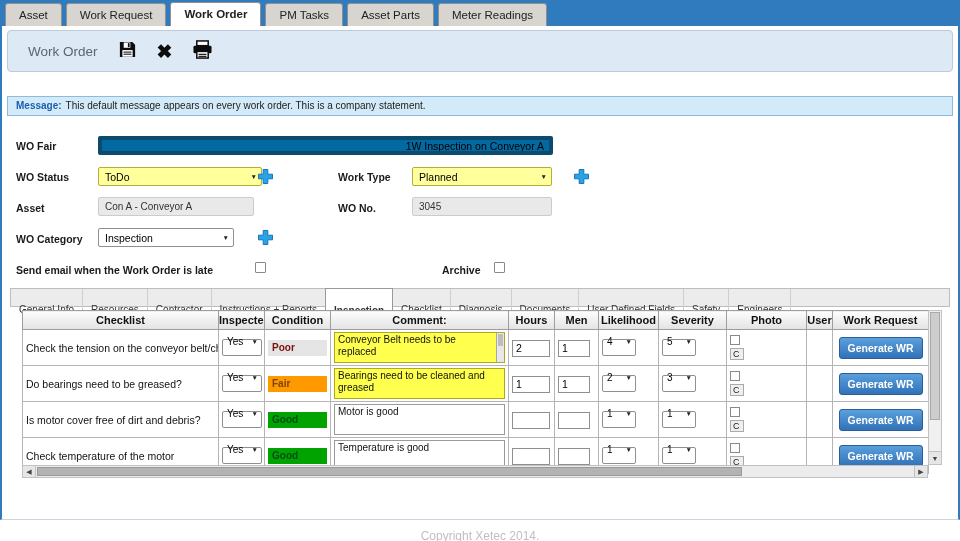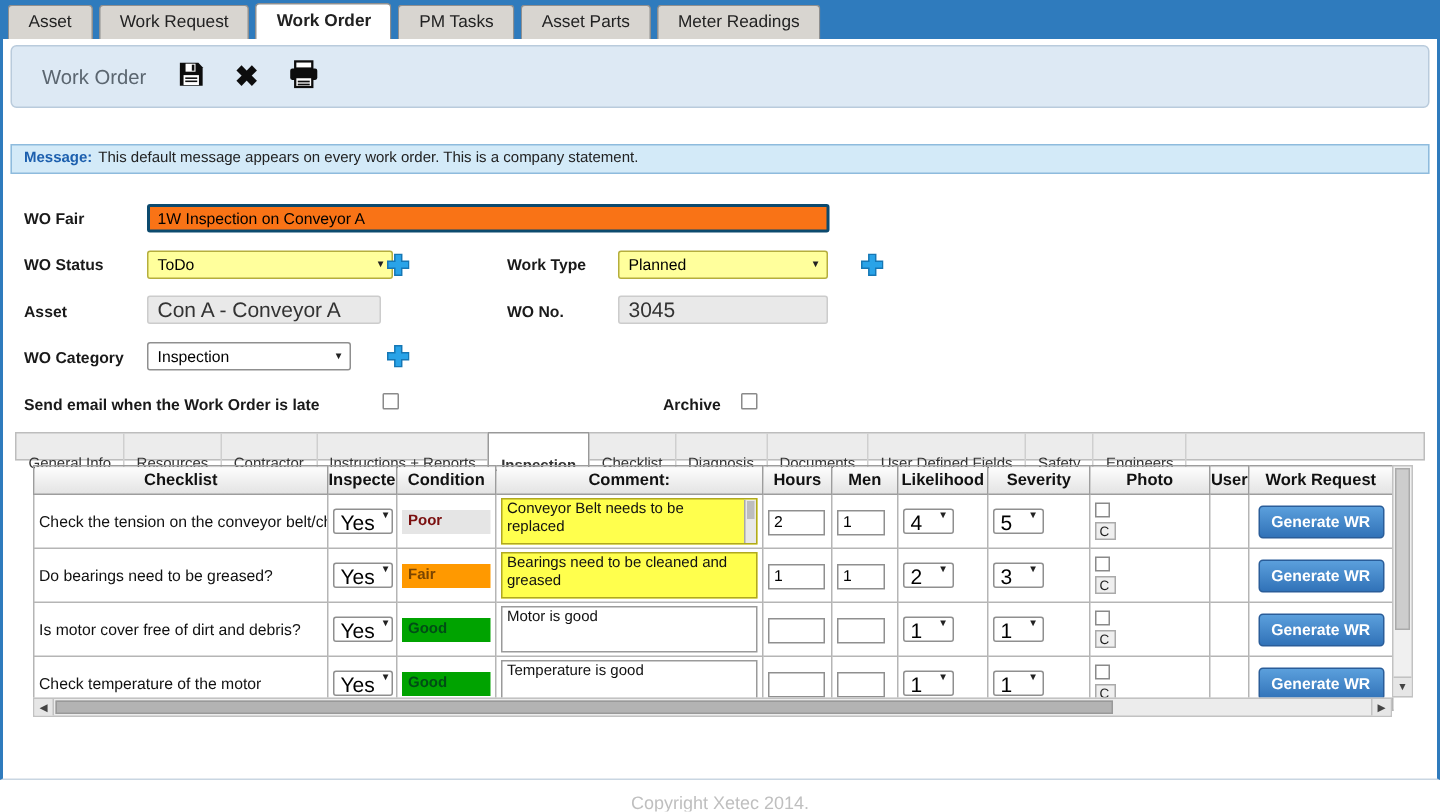--- a/index.html
+++ b/index.html
@@ -29,30 +29,30 @@
 
   
   .msgbar { position:absolute; left:5px; right:5px; top:70px; height:20px;
     background:#d3eaf8; border:1px solid #8ebbdd; font-size:10px;
     line-height:18px; padding-left:8px; color:#222; white-space:nowrap; overflow:hidden; }
   .msg-label { color:#1c5fae; font-weight:bold; margin-right:4px; }
 
   
   .flabel { position:absolute; font-size:10.5px; font-weight:bold; color:#1a1a1a; }
   .txt-input { position:absolute; height:19px; font-size:10.5px; padding:0 5px;
-    border:2px solid #0c4a6e; background:#f97316; border-radius:2px;
-    font-family:"Liberation Sans", sans-serif; }
+    border:4px solid #0c4a6e; background:#0369a1; border-radius:2px;
+    font-family:"Liberation Sans", sans-serif;text-align:right; }
   .fsel-form { position:absolute; height:19px; font-size:10.5px; padding:0 4px 0 6px;
     display:flex; align-items:center; border:1px solid #8f8f8f; background:#fff;
     border-radius:2px; cursor:default; }
   .fsel-form.yellow { background:#ffff9c; border-color:#b5ae3d; }
   .fsel-form::after, .fsel::after { content:"▼"; font-size:6.5px; color:#222;
     margin-left:auto; padding-left:4px; }
   .ro { position:absolute; height:19px; background:#e9e9e9; border:1px solid #cccccc;
-    font-size:14px; color:#333; line-height:17px; padding-left:6px; border-radius:2px; }
+    font-size:10px; color:#333; line-height:17px; padding-left:6px; border-radius:2px; }
   .plus { position:absolute; width:15px; height:15px; cursor:pointer; }
   .cb { position:absolute; appearance:none; -webkit-appearance:none; width:11px; height:11px;
     border:1px solid #8a8a8a; background:#fff; border-radius:1px; cursor:pointer; }
 
   
   .sec-tabs { position:absolute; left:8px; right:8px; top:262px; height:19px;
     background:#ececec; border:1px solid #bdbdbd; display:flex; align-items:stretch; }
   .sec-tab { font-size:10px; color:#333; padding:12px 8px; line-height:17px;
     border-right:1px solid #cfcfcf; cursor:default; white-space:nowrap; }
   .sec-tab.active { background:#fff; font-weight:bold; border:1px solid #999;
@@ -60,22 +60,22 @@
 
   
   .grid { position:absolute; left:20px; top:284px; width:906px;
     border-collapse:collapse; table-layout:fixed; }
   .grid th { background:linear-gradient(#fdfdfd,#e3e3e3); border:1px solid #9d9d9d;
     height:19px; font-size:11px; font-weight:bold; color:#111; text-align:center;
     overflow:hidden; white-space:nowrap; }
   .grid td { border:1px solid #b5b5b5; height:34px; padding:2px 3px;
     vertical-align:middle; background:#fff; overflow:hidden; }
   .c-checklist { font-size:10.5px; color:#111; padding-left:5px; white-space:nowrap; }
-  .fsel { display:flex; align-items:flex-start; background:#fff; border:1px solid #8f8f8f;
-    height:17px; font-size:14px; padding:0 3px 13px 4px; border-radius:2px; cursor:default; }
+  .fsel { display:flex; align-items:center; background:#fff; border:1px solid #8f8f8f;
+    height:17px; font-size:10px; padding:0 3px 13px 4px; border-radius:2px; cursor:default; }
   .fsel.w-ins { width:40px; }
   .fsel.w-num { width:34px; }
   .chip { height:16px; line-height:16px; padding-left:4px; font-size:10px;
     font-weight:bold; width:100%; white-space:nowrap; overflow:hidden; }
   .cbox { position:relative; width:100%; height:31px; border:1px solid #9a9a9a;
     font-size:10px; line-height:12px; padding:1px 9px 1px 3px; color:#111; overflow:hidden; }
   .cbox.hl { border-color:#b0a820; }
   .cscroll { position:absolute; right:0; top:0; bottom:0; width:8px;
     background:#e8e8e8; border-left:1px solid #a8a8a8; }
   .cscroll::before { content:""; position:absolute; left:1px; right:1px; top:1px;

